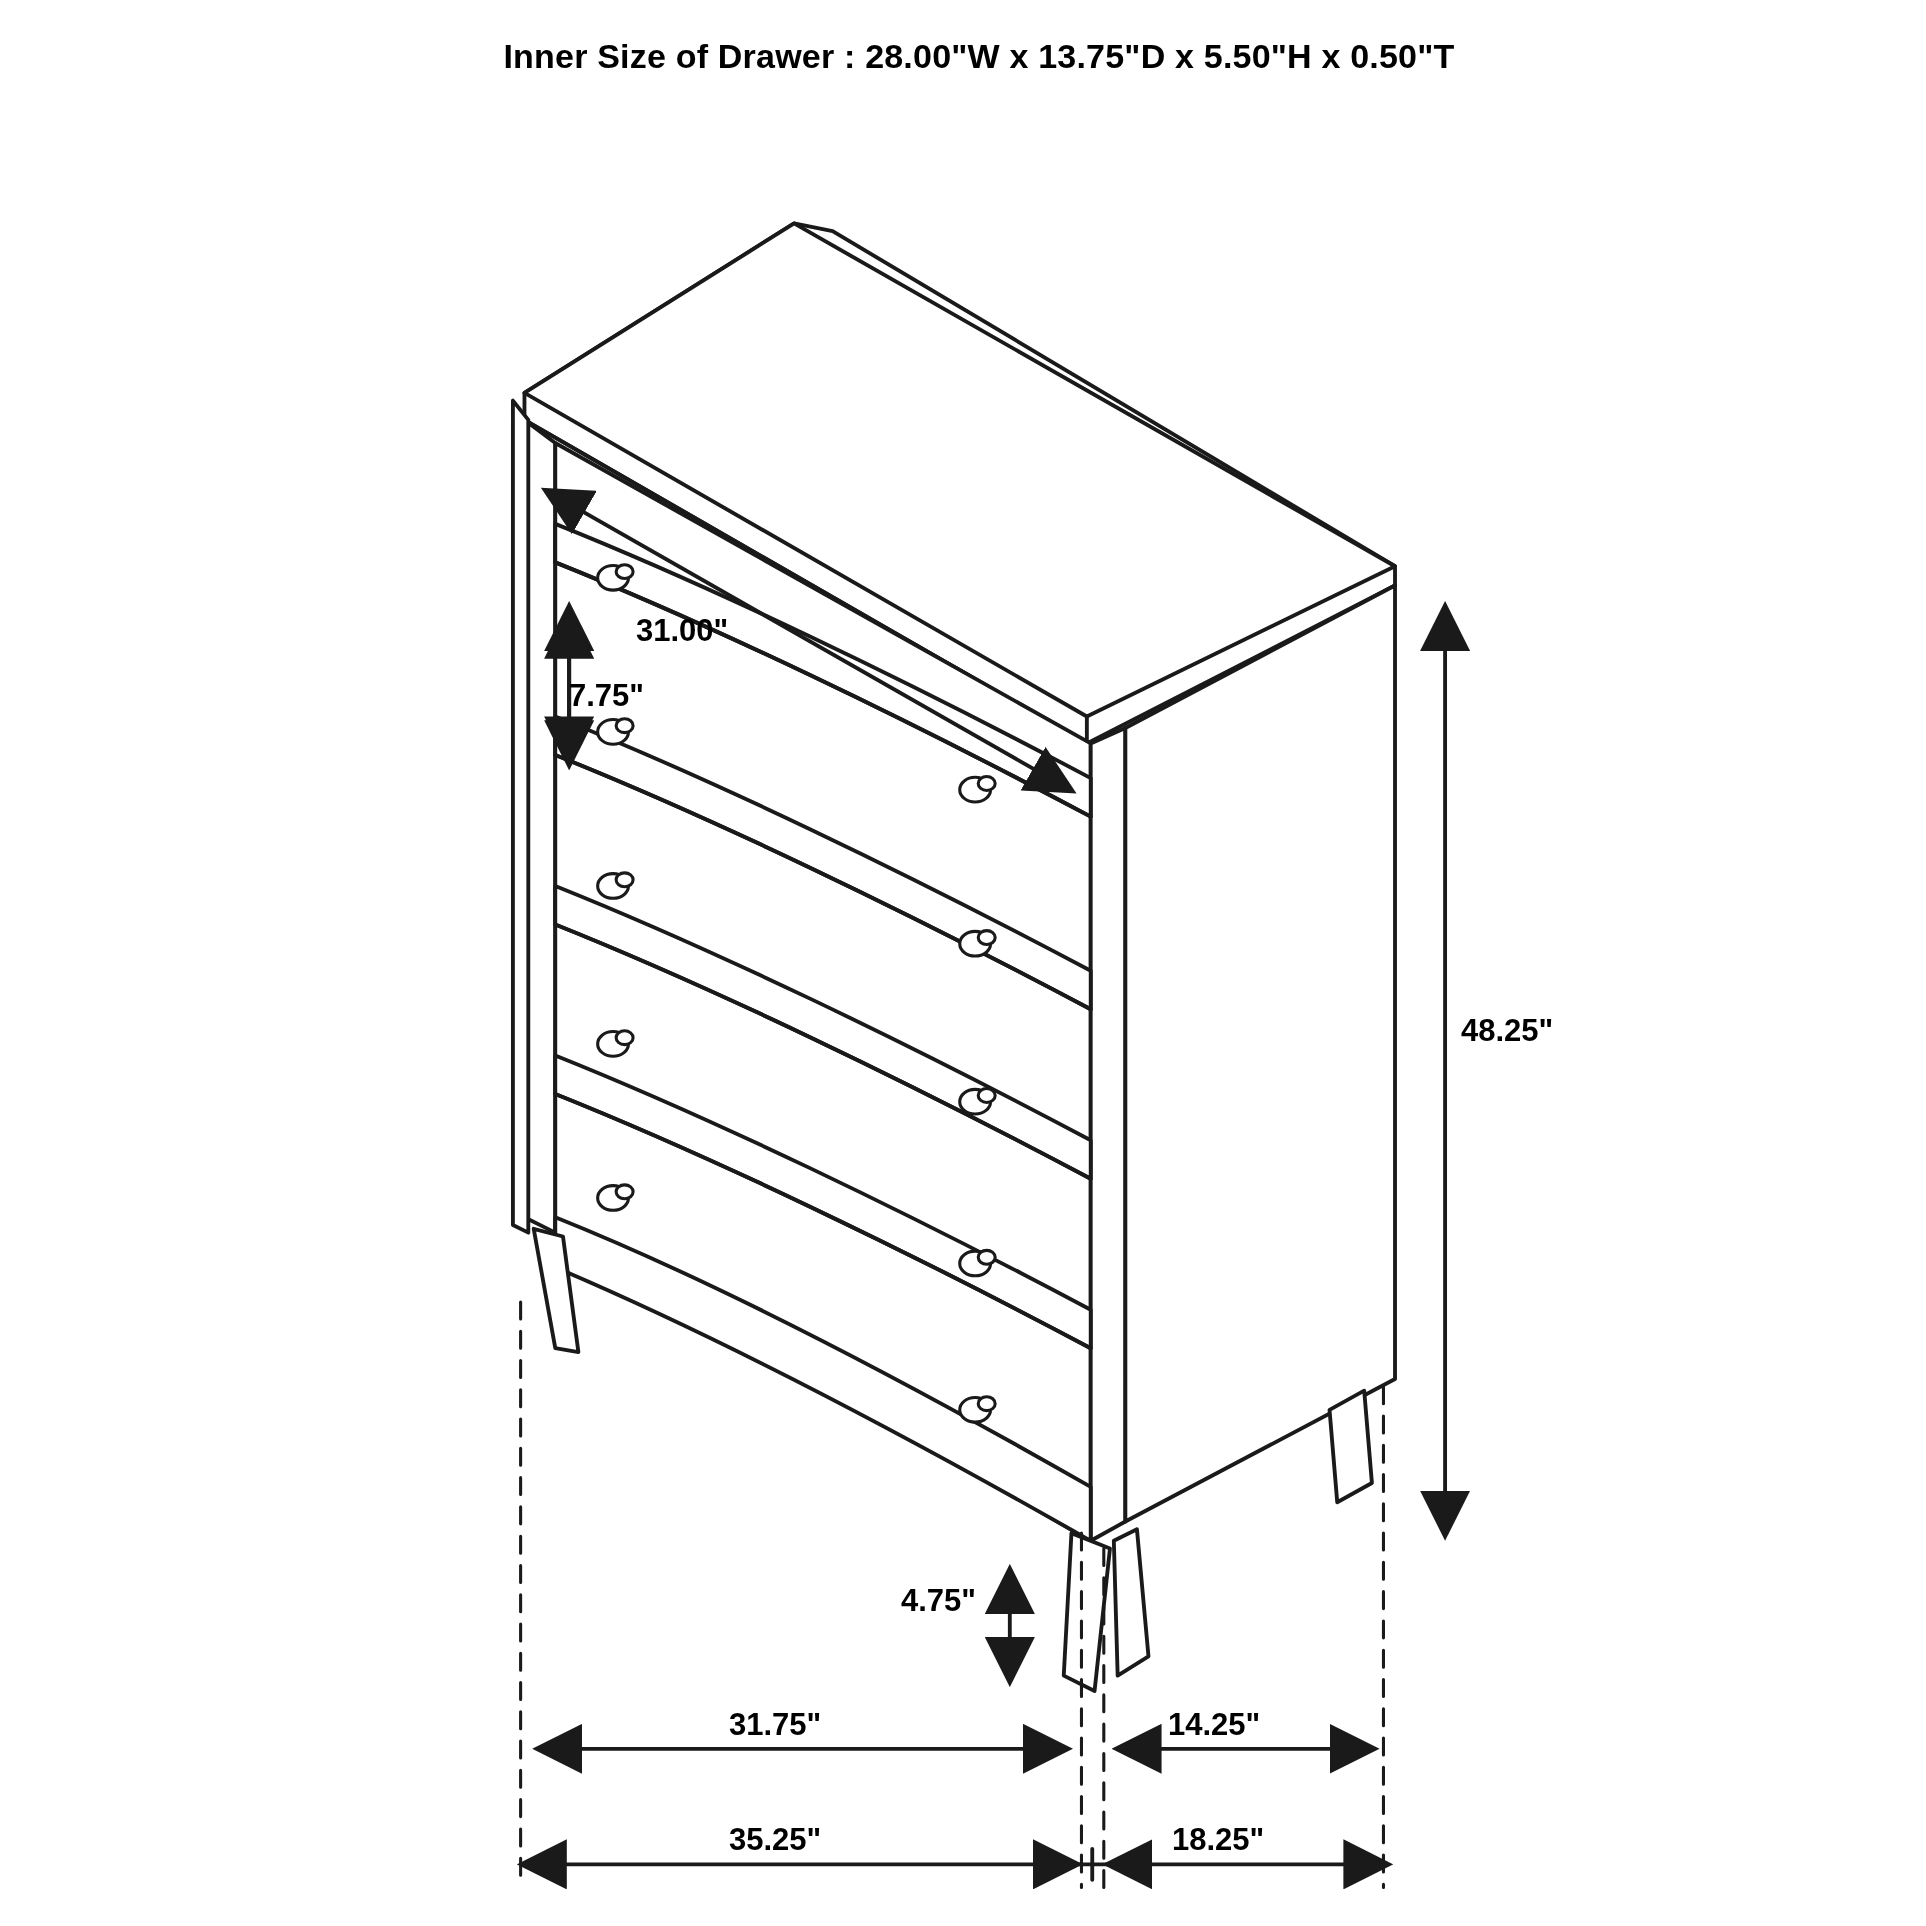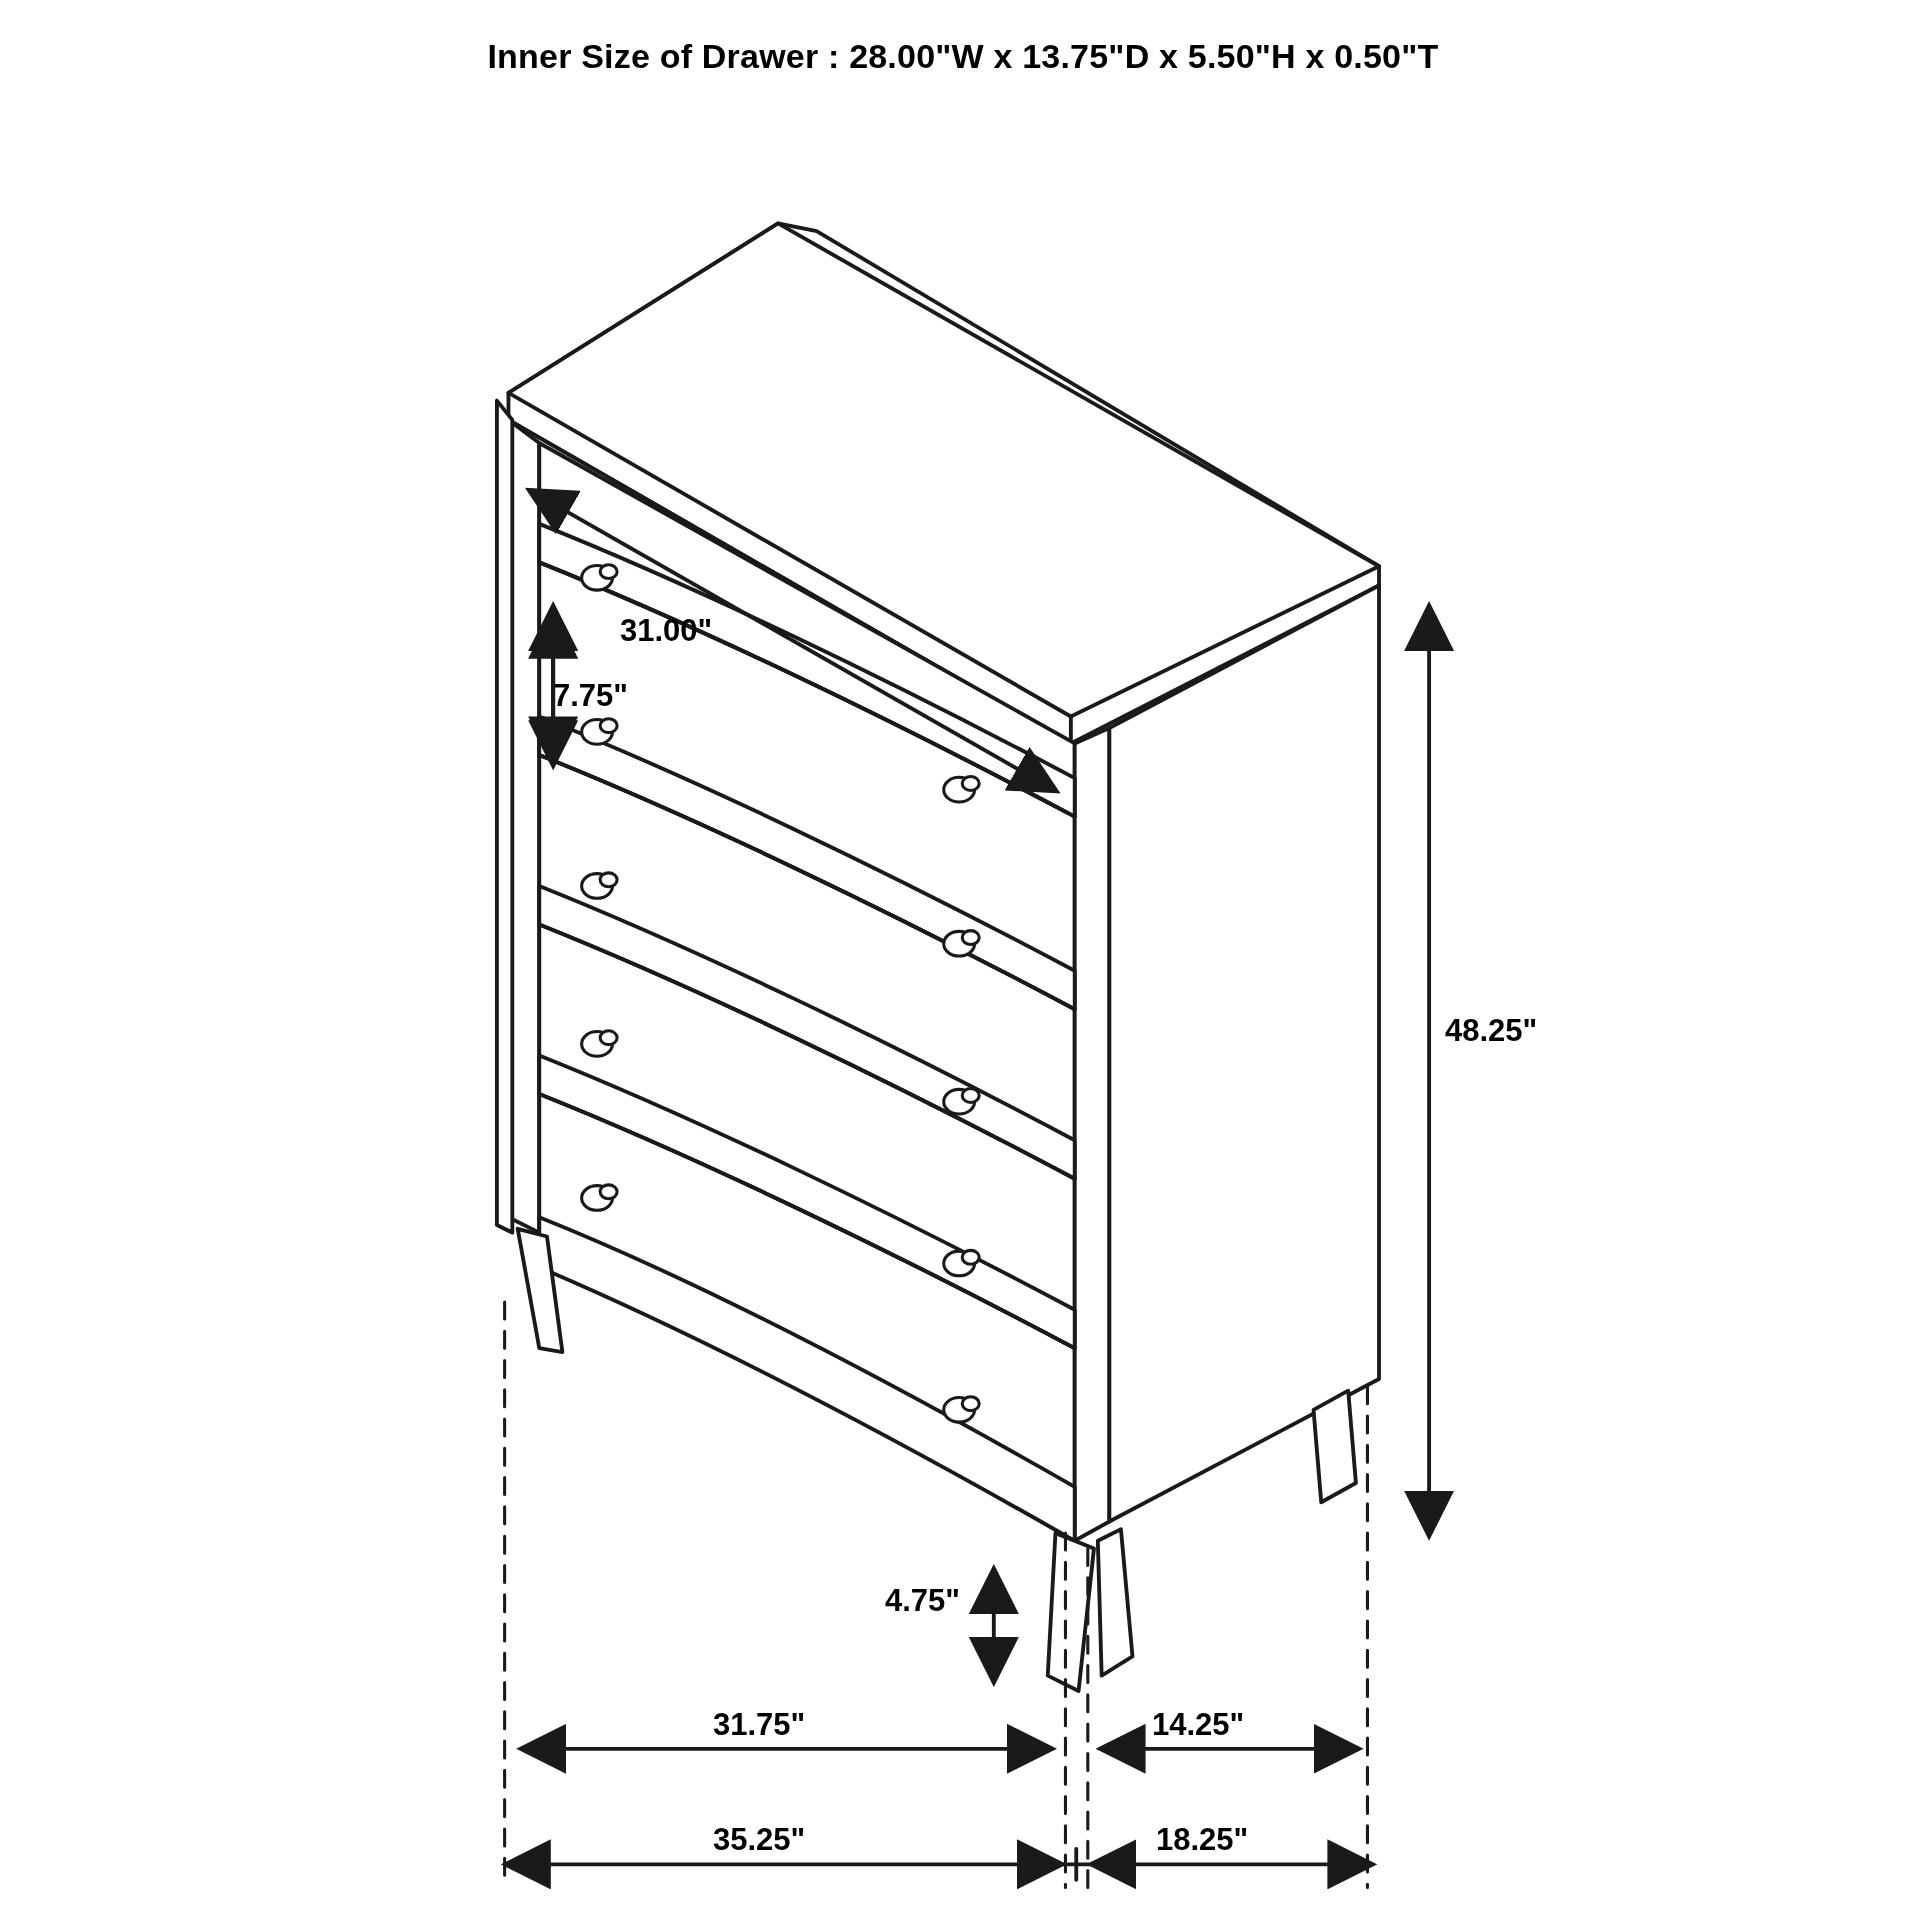--- a/index.html
+++ b/index.html
@@ -1,17 +1,17 @@
 <!DOCTYPE html>
 <html style="font-size:12.3px"><head>
 <meta charset="utf-8">
 <style>
   html,body{margin:0;padding:0;background:#ffffff;}
   body{width:1926px;height:1926px;font-family:"Liberation Sans",sans-serif;color:#000;position:relative;overflow:hidden;}
-  #stage{position:absolute;left:0;top:0;width:1892px;height:1926px;}
+  #stage{position:absolute;left:16px;top:0;width:1892px;height:1926px;}
   .title{
     position:absolute;top:37px;left:0;width:1926px;text-align:center;
     font-size:34px;font-weight:bold;letter-spacing:0.2px;
   }
   svg.diagram{position:absolute;left:0;top:0;width:1926px;height:1926px;}
   .dimlabel{
     position:absolute;font-size:31px;font-weight:bold;white-space:nowrap;
   }
 </style>
 </head>

